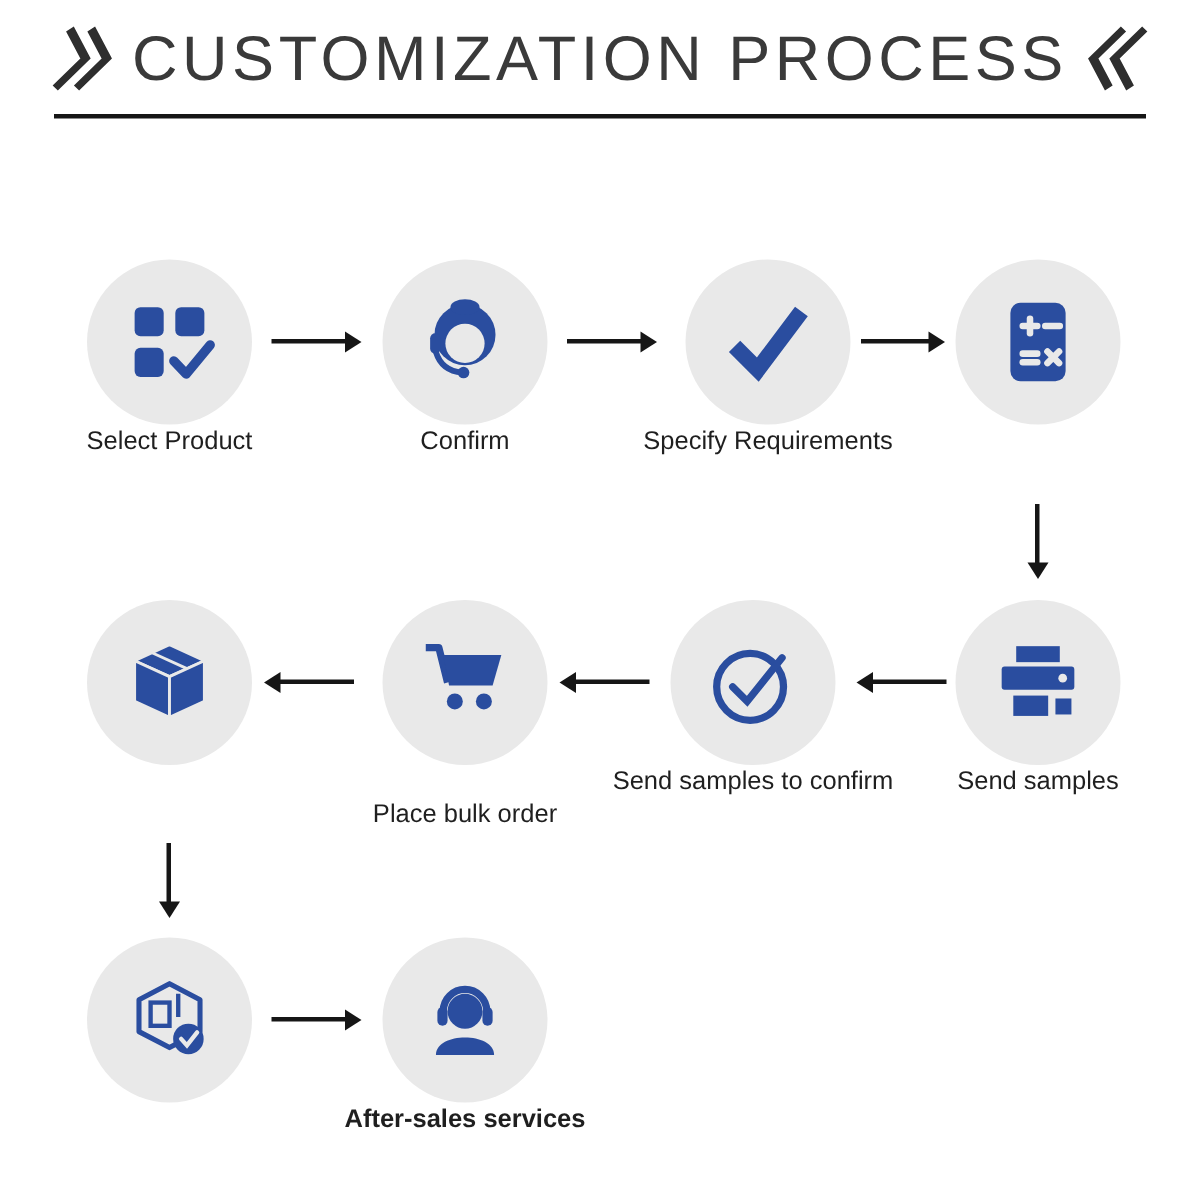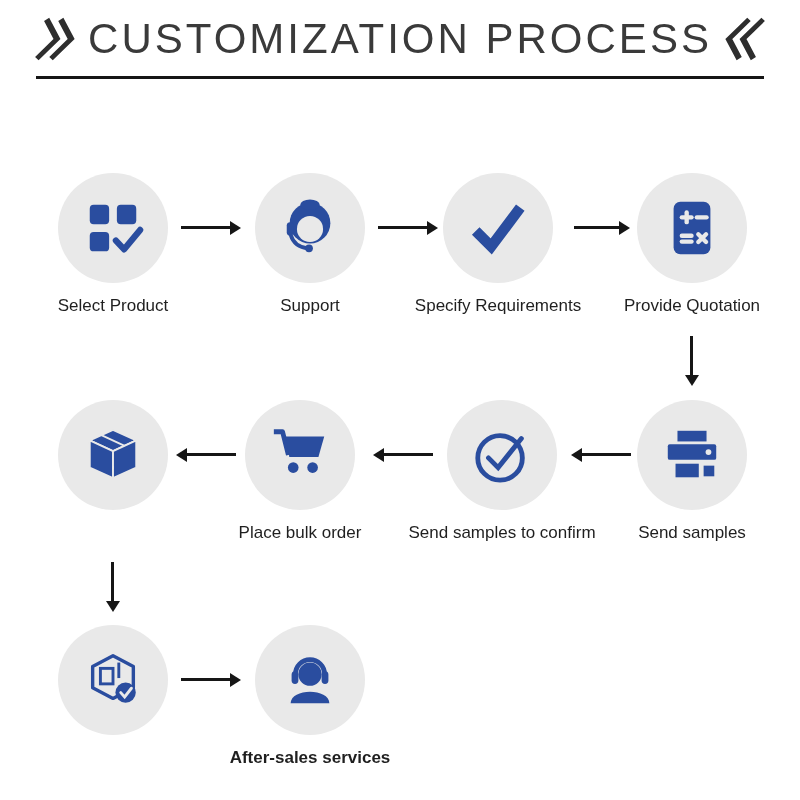--- a/index.html
+++ b/index.html
@@ -19,21 +19,21 @@
   .divider{
     position:absolute;top:76px;left:36px;width:728px;height:3px;
     background:var(--arrow-black);
   }
   .node{position:absolute;width:210px;display:flex;flex-direction:column;align-items:center;}
   .circle{
     width:110px;height:110px;border-radius:50%;background:var(--circle-bg);
     display:flex;align-items:center;justify-content:center;color:var(--icon-blue);
   }
   .label{
-    margin-top:12px;font-size:17px;color:var(--label-gray);
+    font-size:17px;color:var(--label-gray);
     text-align:center;line-height:1.3;
   }
   .label.narrow{width:160px;}
   .h-arrow{position:absolute;height:3px;background:var(--arrow-black);}
   .h-arrow.right::after{
     content:"";position:absolute;right:-10px;top:50%;transform:translateY(-50%);
     border-left:11px solid var(--arrow-black);
     border-top:7px solid transparent;border-bottom:7px solid transparent;
   }
   .h-arrow.left::before{
@@ -80,24 +80,24 @@
   <div class="circle">
     <svg width="62" height="62" viewBox="0 0 64 64">
       <circle cx="32" cy="27" r="21" fill="currentColor"></circle>
       <ellipse cx="32" cy="8" rx="10" ry="5.5" fill="currentColor"></ellipse>
       <circle cx="32" cy="33" r="13.5" style="fill:var(--circle-bg)"></circle>
       <rect x="8" y="26" width="7" height="14" rx="3.5" fill="currentColor"></rect>
       <path d="M12 39 Q16 52 30 53" fill="none" stroke="currentColor" stroke-width="4"></path>
       <circle cx="31" cy="53" r="4" fill="currentColor"></circle>
     </svg>
   </div>
-  <div class="label">Support</div>
-</div>
-
-<div class="node" style="left:393px;top:173px;">
+  <div class="label">Confirm</div>
+</div>
+
+<div class="node" style="left:407px;top:173px;">
   <div class="circle">
     <svg width="62" height="62" viewBox="0 0 64 64">
       <path d="M9 35 L25 51 L55 11" fill="none" stroke="currentColor" stroke-width="11"></path>
     </svg>
   </div>
   <div class="label">Specify Requirements</div>
 </div>
 
 <div class="node" style="left:587px;top:173px;">
   <div class="circle">
@@ -107,21 +107,20 @@
         <path d="M21.5 21 h10"></path>
           <path d="M26.5 16 v10"></path>
         <path d="M37 21 h10"></path>
         <path d="M21.5 40 h10"></path>
           <path d="M21.5 46 h10"></path>
         <path d="M38.5 38.5 l8 8"></path>
           <path d="M46.5 38.5 l-8 8"></path>
       </g>
     </svg>
   </div>
-  <div class="label">Provide Quotation</div>
 </div>
 
 <div class="h-arrow right" style="left:181px;top:226px;width:50px;"></div>
 <div class="h-arrow right" style="left:378px;top:226px;width:50px;"></div>
 <div class="h-arrow right" style="left:574px;top:226px;width:46px;"></div>
 <div class="v-arrow" style="left:690px;top:336px;height:40px;"></div>
 
 <div class="node" style="left:587px;top:400px;">
   <div class="circle">
     <svg width="62" height="62" viewBox="0 0 64 64">
@@ -138,21 +137,21 @@
 <div class="node" style="left:397px;top:400px;">
   <div class="circle">
     <svg width="62" height="62" viewBox="0 0 64 64">
       <circle cx="30" cy="35" r="23" fill="none" stroke="currentColor" stroke-width="5"></circle>
       <path d="M18 35 l10 10 L52 15" fill="none" stroke="currentColor" stroke-width="5" stroke-linecap="round"></path>
     </svg>
   </div>
   <div class="label">Send samples to confirm</div>
 </div>
 
-<div class="node" style="left:195px;top:400px;">
+<div class="node" style="left:205px;top:400px;gap:22px;">
   <div class="circle">
     <svg width="62" height="62" viewBox="0 0 64 64">
       <path d="M5 8 L14 8 L20 32" fill="none" stroke="currentColor" stroke-width="5" stroke-linejoin="round"></path>
       <polygon points="17,13 57,13 51,34 21,34" fill="currentColor"></polygon>
       <circle cx="25" cy="45" r="5.5" fill="currentColor"></circle>
       <circle cx="45" cy="45" r="5.5" fill="currentColor"></circle>
     </svg>
   </div>
   <div class="label">Place bulk order</div>
 </div>

